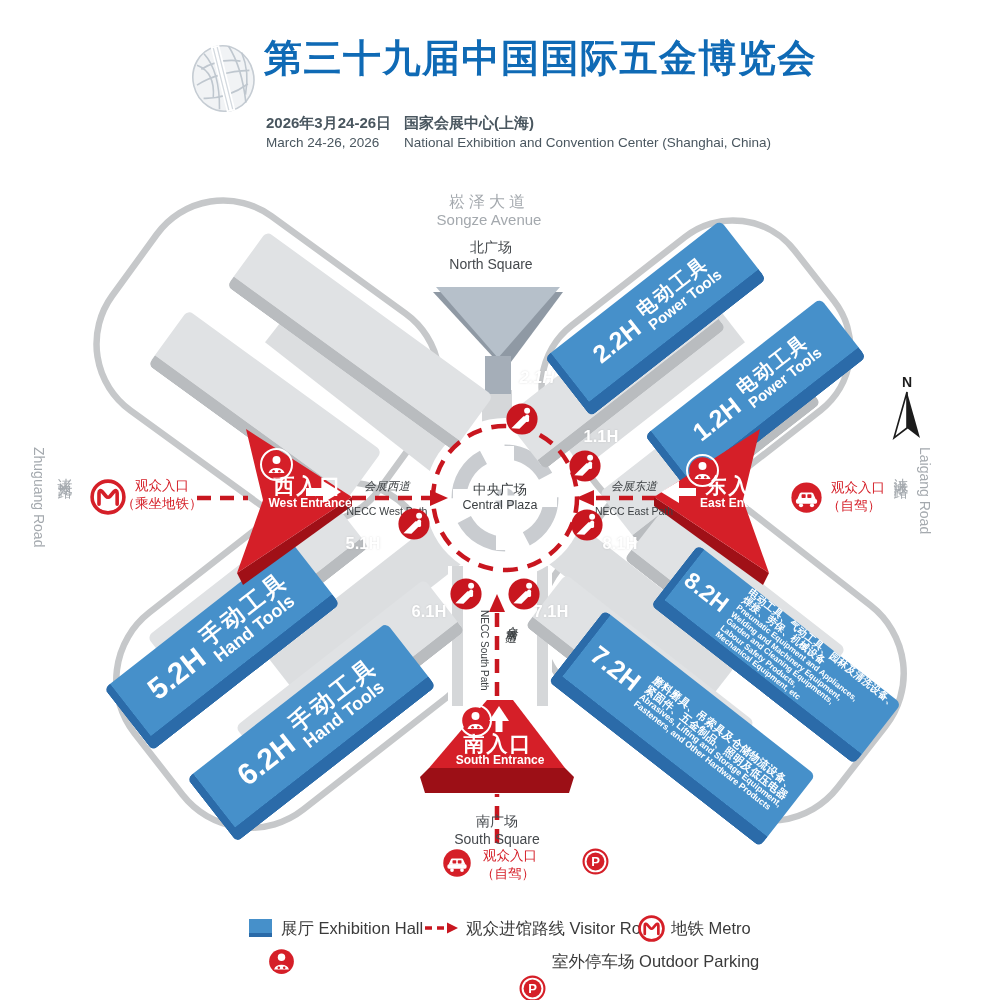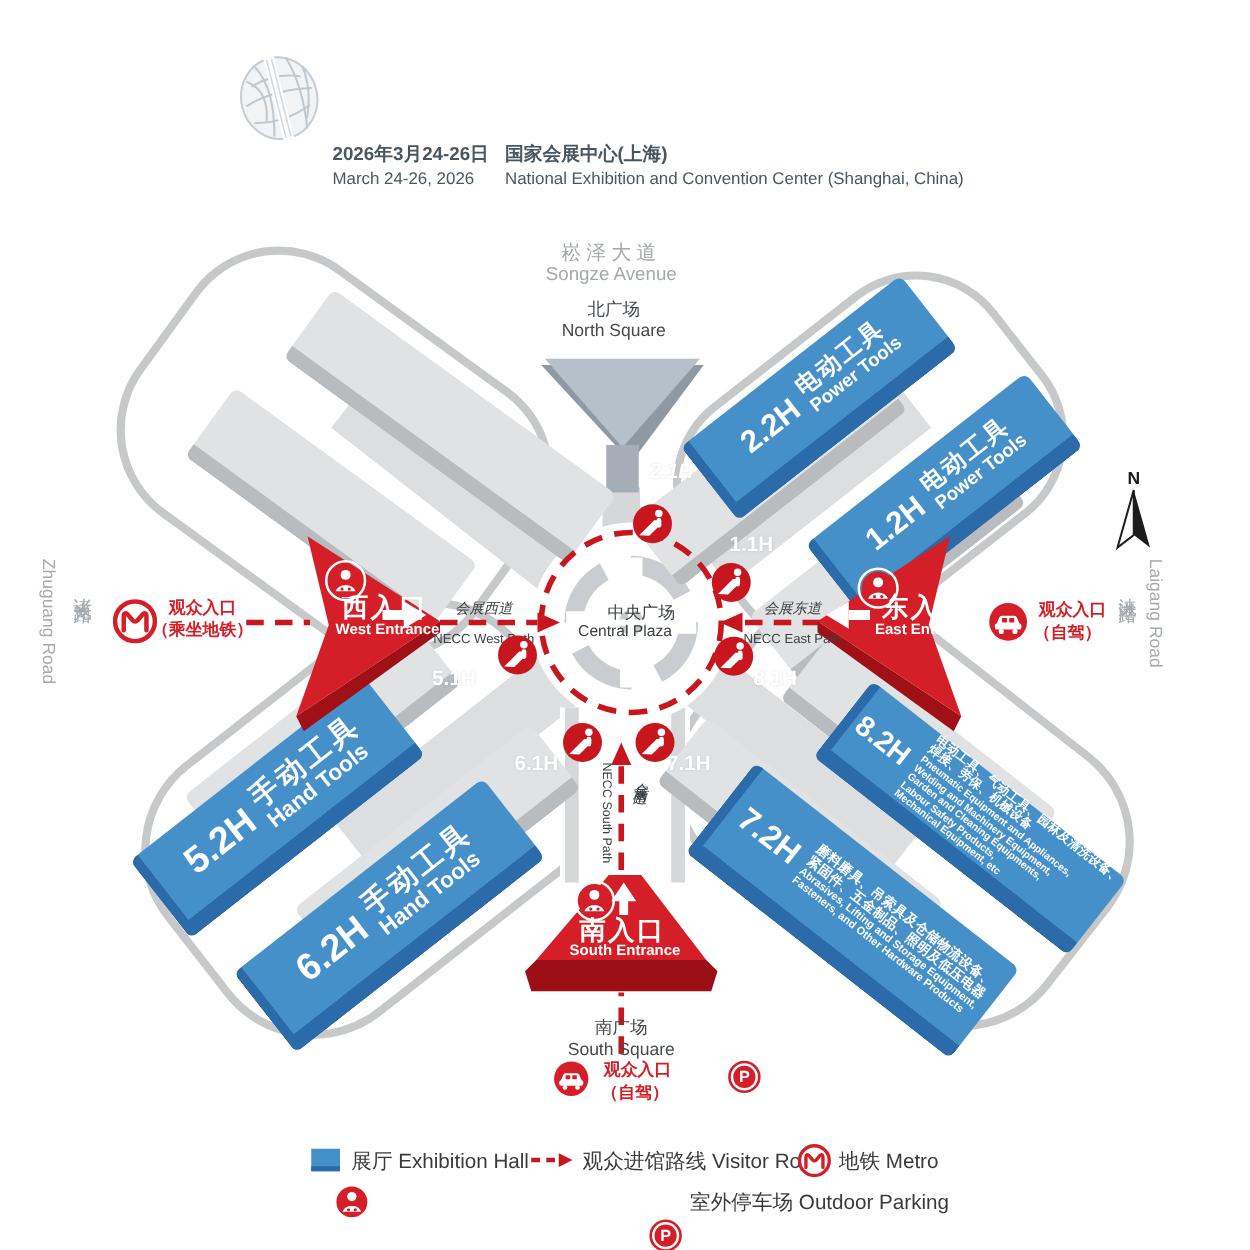--- a/index.html
+++ b/index.html
@@ -14,21 +14,21 @@
   .title-en{left:265px;top:78px;font-size:27px;font-weight:bold;color:#0f6ab5;}
   .meta-cn{font-size:15px;font-weight:bold;color:#49565f;}
   .meta-en{font-size:13.5px;color:#49565f;}
   
   .road{color:#a4a9ae;}
   .sq{color:#45494d;font-size:14px;}
   .vcn{writing-mode:vertical-rl;text-orientation:upright;letter-spacing:3px;}
   .ven{writing-mode:vertical-rl;}
   .pathlbl{color:#3c4043;font-size:11.5px;font-style:italic;}
   .pathlbl-en{color:#3c4043;font-size:10.5px;}
-  .redtxt{color:#d51f28;font-weight:bold;font-size:13.5px;}
+  .redtxt{color:#d51f28;font-weight:normal;font-size:13.5px;}
   .glabel{color:#fff;font-weight:bold;font-size:16.5px;text-shadow:0 0 2px rgba(120,120,120,.25);}
   
   .bar{position:absolute;display:flex;align-items:center;justify-content:center;gap:9px;
        color:#fff;font-weight:bold;border-radius:6px;}
   .bar.blue{background:#4690ca;border-bottom:13px solid #2b6ba9;border-left:8px solid #2b6ba9;}
   .bar.gray{background:#e0e2e4;border-bottom:12px solid #b9bcbf;}
   .rotp{transform:rotate(38deg);}
   .rotm{transform:rotate(-38deg);}
   .rotnw{transform:rotate(36deg);}
   .bstack{display:flex;flex-direction:column;align-items:flex-start;line-height:1.05;}
@@ -105,20 +105,21 @@
         <path d="M34 16 q14 26 2 72"></path>
       <path d="M66 14 q10 30 4 74"></path>
         <path d="M80 26 q4 26-8 52"></path>
       <path d="M16 52 q30-10 68-2"></path>
         <path d="M20 70 q28 8 58-4"></path>
       <path d="M26 34 q26-8 50 2"></path>
     </g>
     <rect x="44" y="10" width="11" height="84" fill="#fff"></rect>
     <path d="M47 12 v80 M52 12 v80" stroke="#d3d9df" stroke-width="1.6"></path>
   </svg>
+  <div class="abs title-cn">第三十九届中国国际五金博览会</div>
   <div class="abs meta-cn" style="left:266px;top:114px;">2026年3月24-26日</div>
   <div class="abs meta-en" style="left:266px;top:135px;">March 24-26, 2026</div>
   <div class="abs meta-cn" style="left:404px;top:114px;">国家会展中心(上海)</div>
   <div class="abs meta-en" style="left:404px;top:135px;">National Exhibition and Convention Center (Shanghai, China)</div>
 
   <svg class="abs" style="left:0;top:0;" width="1000" height="1000">
 
     <g fill="none" stroke="#c6c8ca" stroke-width="6.5">
       <rect x="-165" y="-120" width="330" height="240" rx="82" transform="translate(268,362) rotate(36)"></rect>
       <rect x="-150" y="-110" width="300" height="220" rx="78" transform="translate(696,368) rotate(-38)"></rect>
@@ -246,21 +247,21 @@
   <div class="ct sq" style="left:491px;top:256px;">North Square</div>
   <div class="ct sq" style="left:497px;top:813px;">南广场</div>
   <div class="ct sq" style="left:497px;top:831px;">South Square</div>
 
   <div class="abs road vcn" style="left:55px;top:466px;font-size:15px;">诸光路</div>
   <div class="abs road ven" style="left:31px;top:447px;font-size:14px;">Zhuguang Road</div>
   <div class="abs road vcn" style="left:891px;top:466px;font-size:15px;">涞港路</div>
   <div class="abs road ven" style="left:917px;top:447px;font-size:14px;">Laigang Road</div>
   <div class="ct" style="left:907px;top:374px;font-size:14px;font-weight:bold;color:#1c1c1c;">N</div>
 
-  <div class="ct" style="left:500px;top:481px;font-size:13.5px;color:#3c4043;margin-left:13px;">中央广场</div>
+  <div class="ct" style="left:500px;top:481px;font-size:13.5px;color:#3c4043;">中央广场</div>
   <div class="ct" style="left:500px;top:498px;font-size:12.5px;color:#3c4043;">Central Plaza</div>
 
   <div class="ct pathlbl" style="left:387px;top:479px;">会展西道</div>
   <div class="ct pathlbl-en" style="left:387px;top:505px;">NECC West Path</div>
   <div class="ct pathlbl" style="left:634px;top:479px;">会展东道</div>
   <div class="ct pathlbl-en" style="left:634px;top:505px;">NECC East Path</div>
   <div class="abs pathlbl vcn" style="left:503px;top:617px;letter-spacing:2px;">会展南道</div>
   <div class="abs pathlbl-en ven" style="left:479px;top:610px;font-size:10px;">NECC South Path</div>
 
   <div class="ct glabel" style="left:537px;top:368px;font-style:italic;">2.1H</div>

